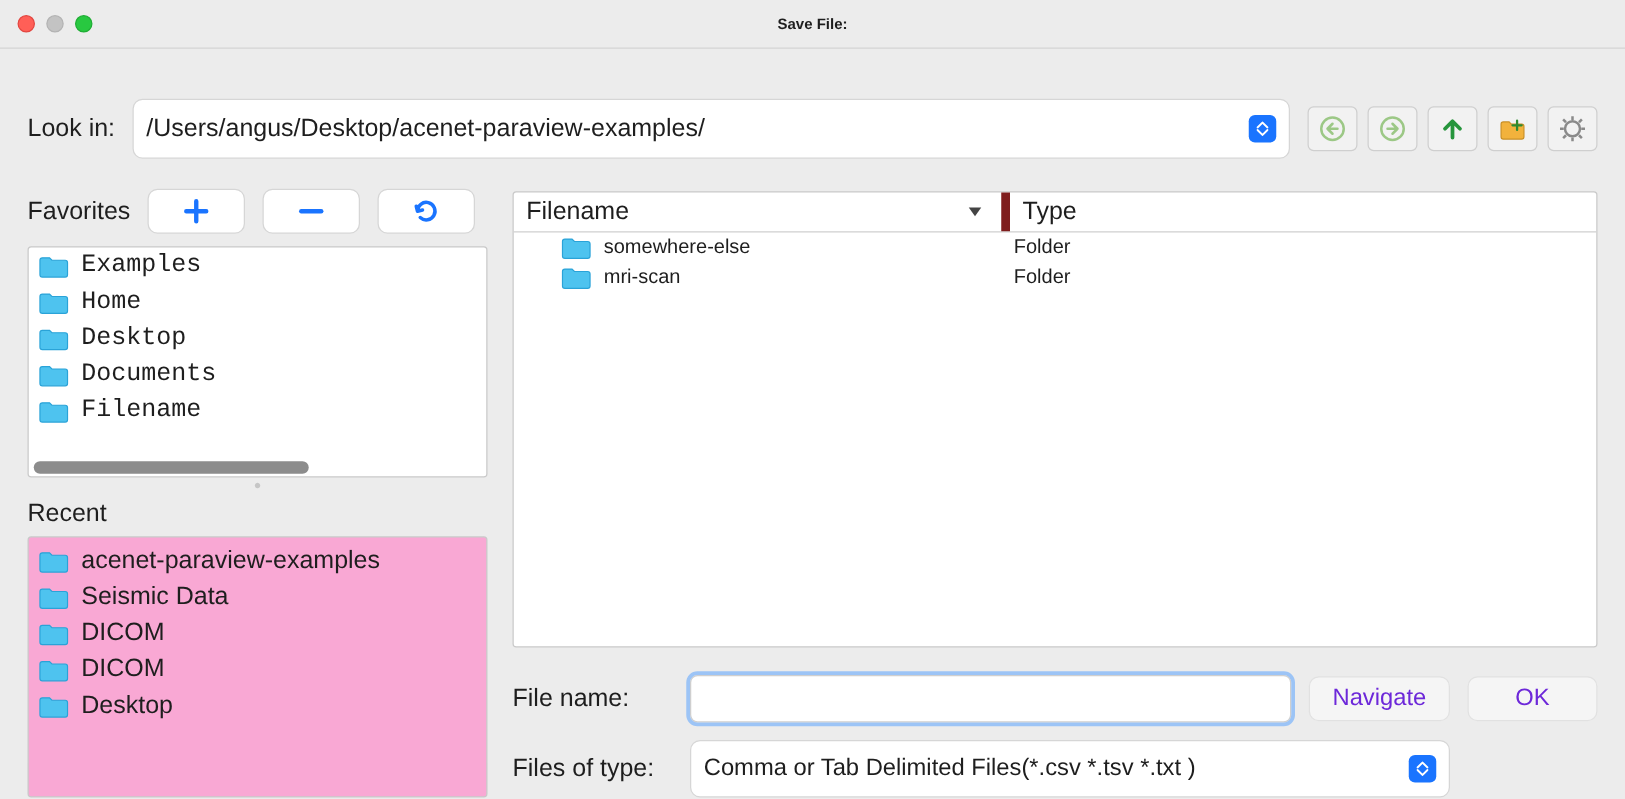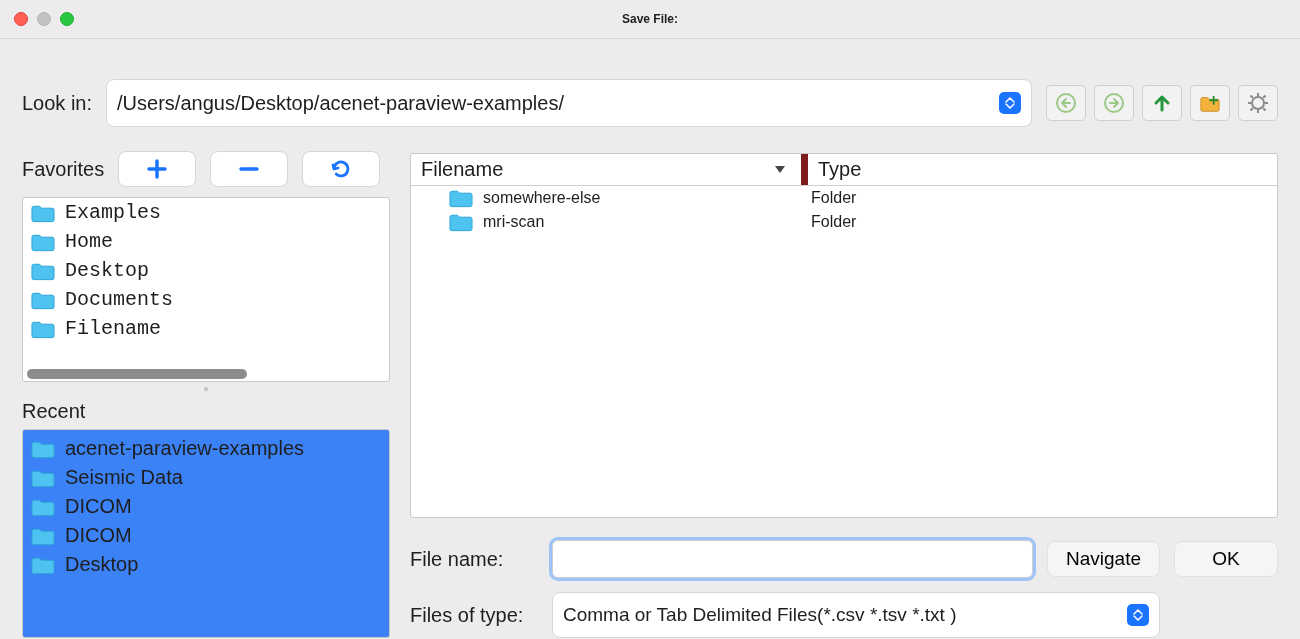--- a/index.html
+++ b/index.html
@@ -76,21 +76,21 @@
   .listbox-inner::-webkit-scrollbar-track { background:#f4f4f4; }
   .hscroll { position:absolute; left:4px; right:20px; bottom:2px; height:10px; background:#8c8c8c; border-radius:5px; width:60%; }
 
   .row { display:flex; align-items:center; gap:10px; padding:3px 8px 3px 8px; }
   .row span { font-size:20px; }
   .folder-icon { width:24px; height:20px; flex:none; }
 
   .grip { text-align:center; color:#c6c6c6; font-size:10px; line-height:10px; padding:2px 0; }
 
   .section-lbl { font-size:20px; margin:4px 0 6px 0; }
-  .recentbox { border:1px solid #c9c9c9; background:#3b82f6; border-radius:3px; flex:1; overflow:auto; padding-top:4px; }
+  .recentbox { border:1px solid #c9c9c9; background:#f9a8d4; border-radius:3px; flex:1; overflow:auto; padding-top:4px; }
 
   
   .rightcol { flex:1; display:flex; flex-direction:column; }
   .filelist {
     border:1px solid #c9c9c9; background:#fff; border-radius:3px; flex:1;
     display:flex; flex-direction:column; min-height:365px;
   }
   .headers { display:flex; border-bottom:1px solid #d0d0d0; }
   .hcell {
     padding:4px 10px 4px 10px; font-size:20px; display:flex; align-items:center; gap:6px;
@@ -106,21 +106,21 @@
   .bottom { margin-top:22px; display:grid; grid-template-columns:128px 1fr auto auto; column-gap:14px; row-gap:14px; align-items:center;}
   .txtinput {
     height:38px; background:#fff; border:1px solid #cfcfcf; border-radius:6px;
     outline:3px solid #9cc4f6; outline-offset:0; padding:0 8px; font-size:19px;
     width:100%;
   }
   .btn {
     height:36px; min-width:104px; background:#fff; border:1px solid #d6d6d6; border-radius:8px;
     display:flex; align-items:center; justify-content:center; font-size:19px; padding:0 18px;
   }
-  .btn.disabled { color:#000000; background:#f5f5f5; border-color:#e1e1e1;}
+  .btn.disabled { color:#6d28d9; background:#f5f5f5; border-color:#e1e1e1;}
   .typebox {
     grid-column: 2 / span 2;
     height:46px; background:#fff; border:1px solid #d6d6d6; border-radius:8px;
     display:flex; align-items:center; padding:0 10px; justify-content:space-between;
   }
 </style>
 </head>
 <body>
 
 <svg width="0" height="0" style="position:absolute">

